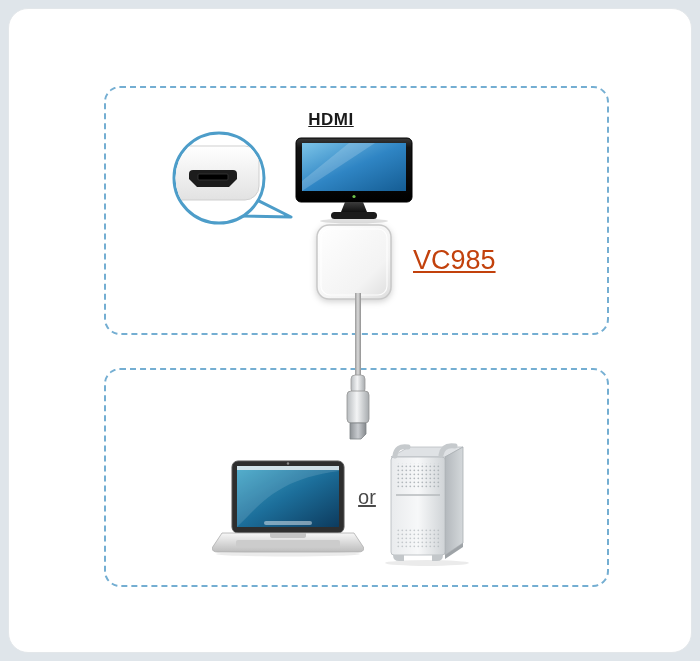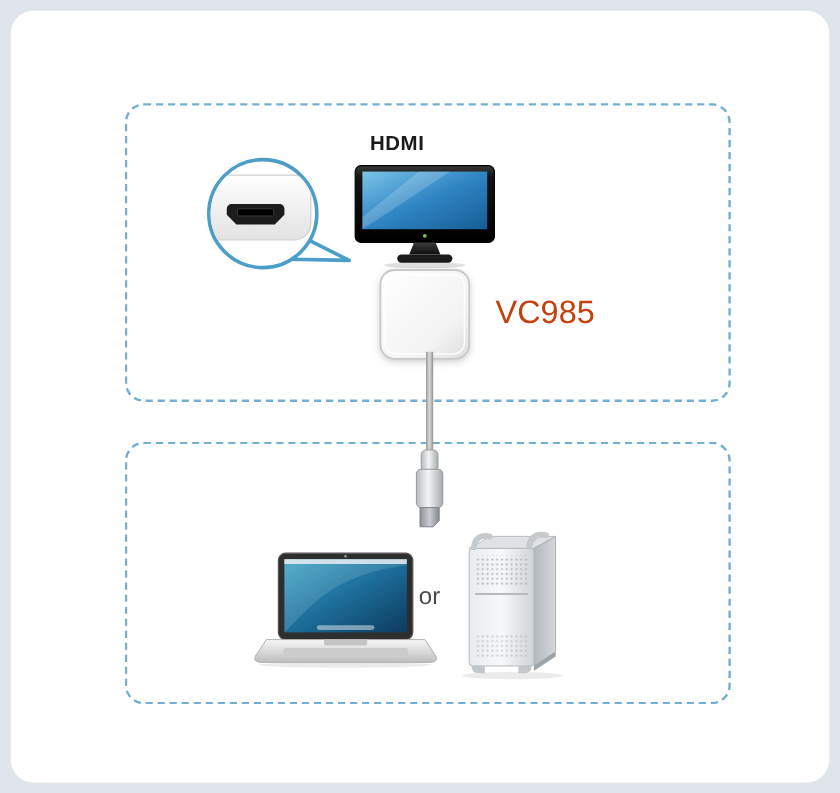--- a/index.html
+++ b/index.html
@@ -14,25 +14,25 @@
     background:#ffffff;border-radius:20px;border:1px solid #e3e7ea;
     box-sizing:border-box;
   }
   .dashed-box{
     position:absolute;border:2px dashed #74aed2;border-radius:16px;
     box-sizing:border-box;
   }
   .dashed-box.top{left:95px;top:77px;width:505px;height:249px;}
   .dashed-box.bottom{left:95px;top:359px;width:505px;height:219px;}
   .gfx{position:absolute;}
-  .label{position:absolute;color:#1a1a1a;}
+  .label{position:absolute;color:#1a1a1a;text-decoration:underline;}
   .label.hdmi{left:272px;top:101px;width:100px;text-align:center;
     font-size:17px;font-weight:bold;letter-spacing:.5px;}
   .label.vc985{left:404px;top:236px;font-size:27px;color:#c2410c;}
-  .label.or{left:340px;top:477px;width:36px;
+  .label.or{left:340px;top:477px;width:36px;text-align:center;
     font-size:20px;color:#4a4a4a;}
   .adapter-shadow{filter:drop-shadow(0 2px 3px rgba(0,0,0,.18));}
 </style>
 </head>
 <body>
 
 <div class="card">
 
   <div class="dashed-box top"></div>
   <div class="dashed-box bottom"></div>

